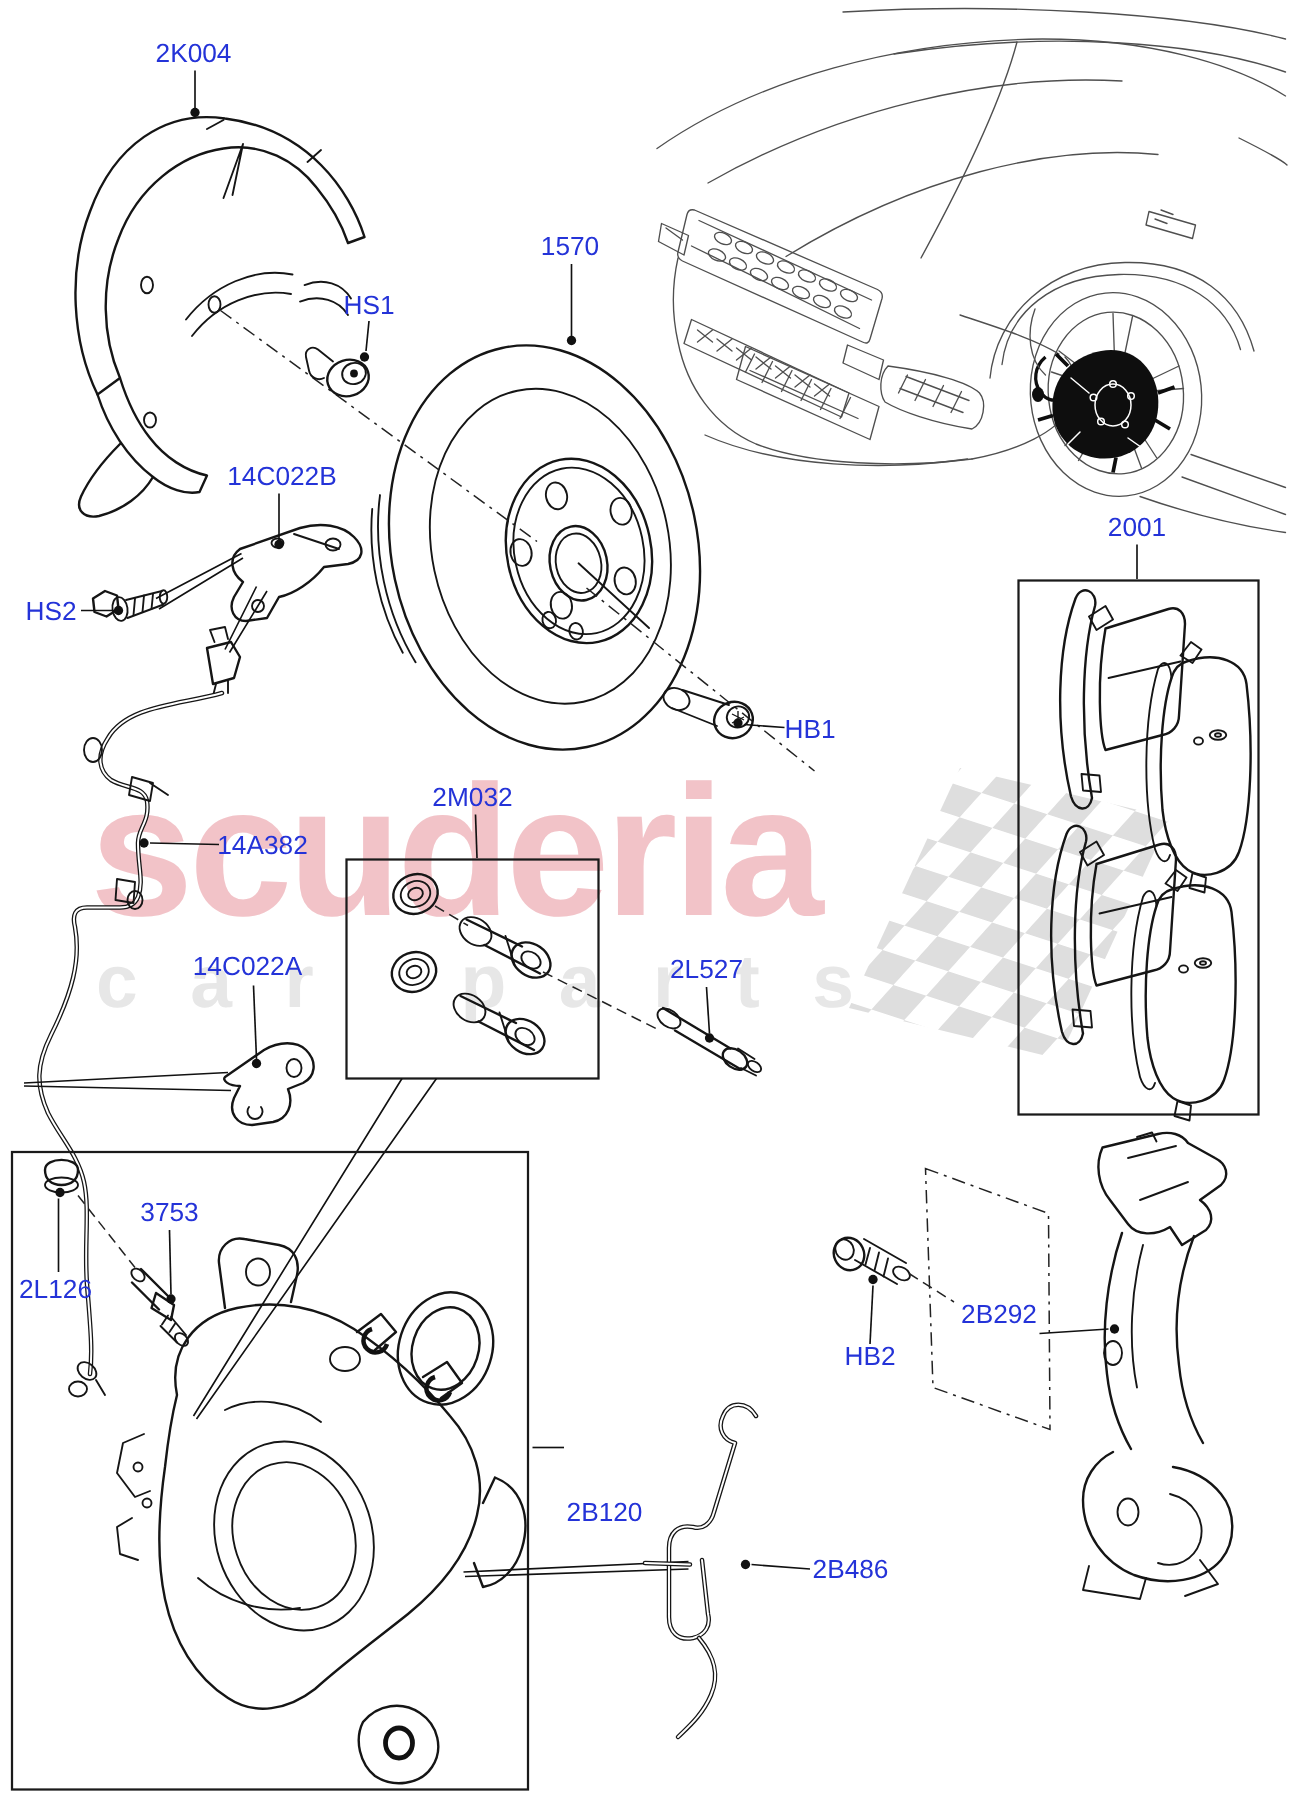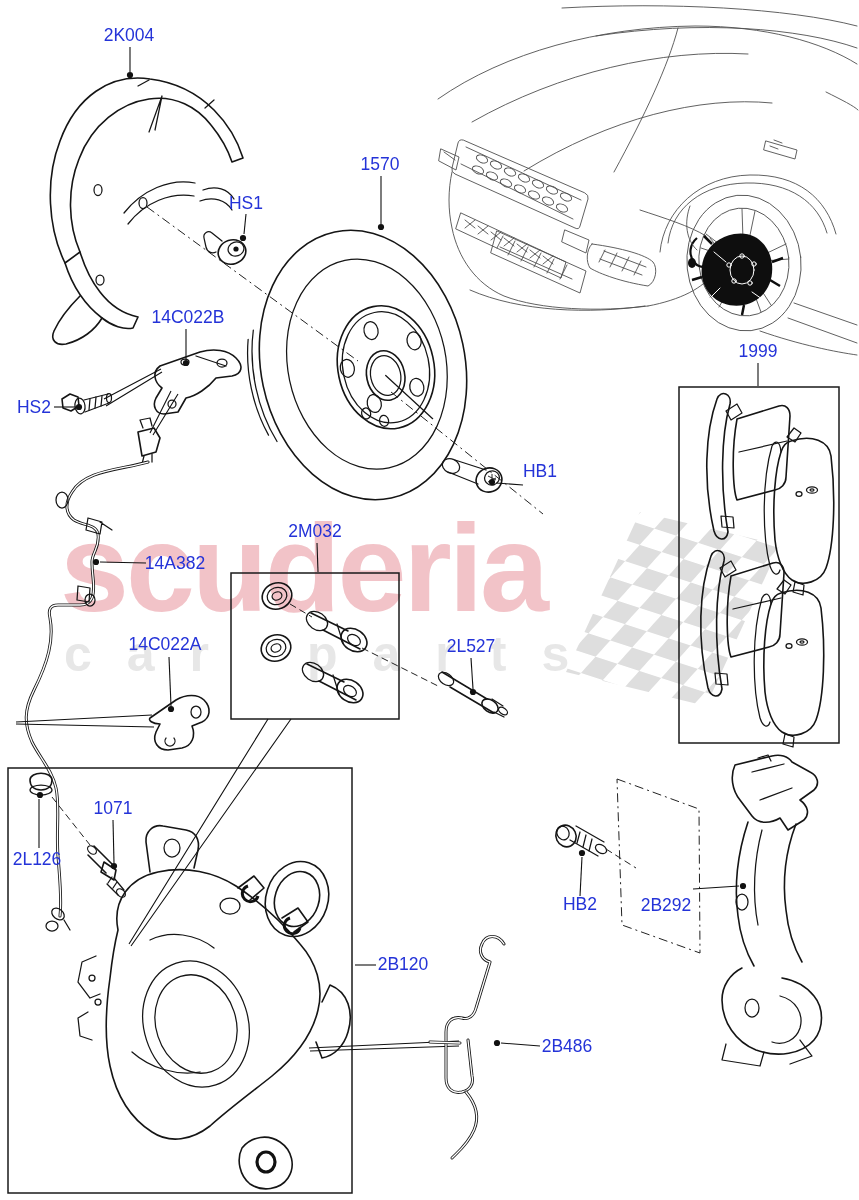--- a/index.html
+++ b/index.html
@@ -402,27 +402,27 @@
         <circle class="dot" cx="497" cy="1043" r="3.1"></circle>
     </g>
   </svg>
 
   <div class="label-layer">
     <div class="plabel" style="left:129px;top:36px">2K004</div>
     <div class="plabel" style="left:246px;top:204px">HS1</div>
     <div class="plabel" style="left:380px;top:165px">1570</div>
     <div class="plabel" style="left:188px;top:318px">14C022B</div>
     <div class="plabel" style="left:34px;top:408px">HS2</div>
-    <div class="plabel" style="left:540px;top:472px">HB1</div>
-    <div class="plabel" style="left:758px;top:352px">1999</div>
+    <div class="plabel" style="left:540px;top:487px">HB1</div>
+    <div class="plabel" style="left:758px;top:352px">2001</div>
     <div class="plabel" style="left:175px;top:564px">14A382</div>
     <div class="plabel" style="left:315px;top:532px">2M032</div>
     <div class="plabel" style="left:471px;top:647px">2L527</div>
     <div class="plabel" style="left:165px;top:645px">14C022A</div>
     <div class="plabel" style="left:37px;top:860px">2L126</div>
-    <div class="plabel" style="left:113px;top:809px">1071</div>
-    <div class="plabel" style="left:403px;top:965px">2B120</div>
+    <div class="plabel" style="left:113px;top:809px">3753</div>
+    <div class="plabel" style="left:403px;top:1009px">2B120</div>
     <div class="plabel" style="left:580px;top:905px">HB2</div>
-    <div class="plabel" style="left:666px;top:906px">2B292</div>
+    <div class="plabel" style="left:666px;top:877px">2B292</div>
     <div class="plabel" style="left:567px;top:1047px">2B486</div>
   </div>
 
 </div>
 
 </body></html>

